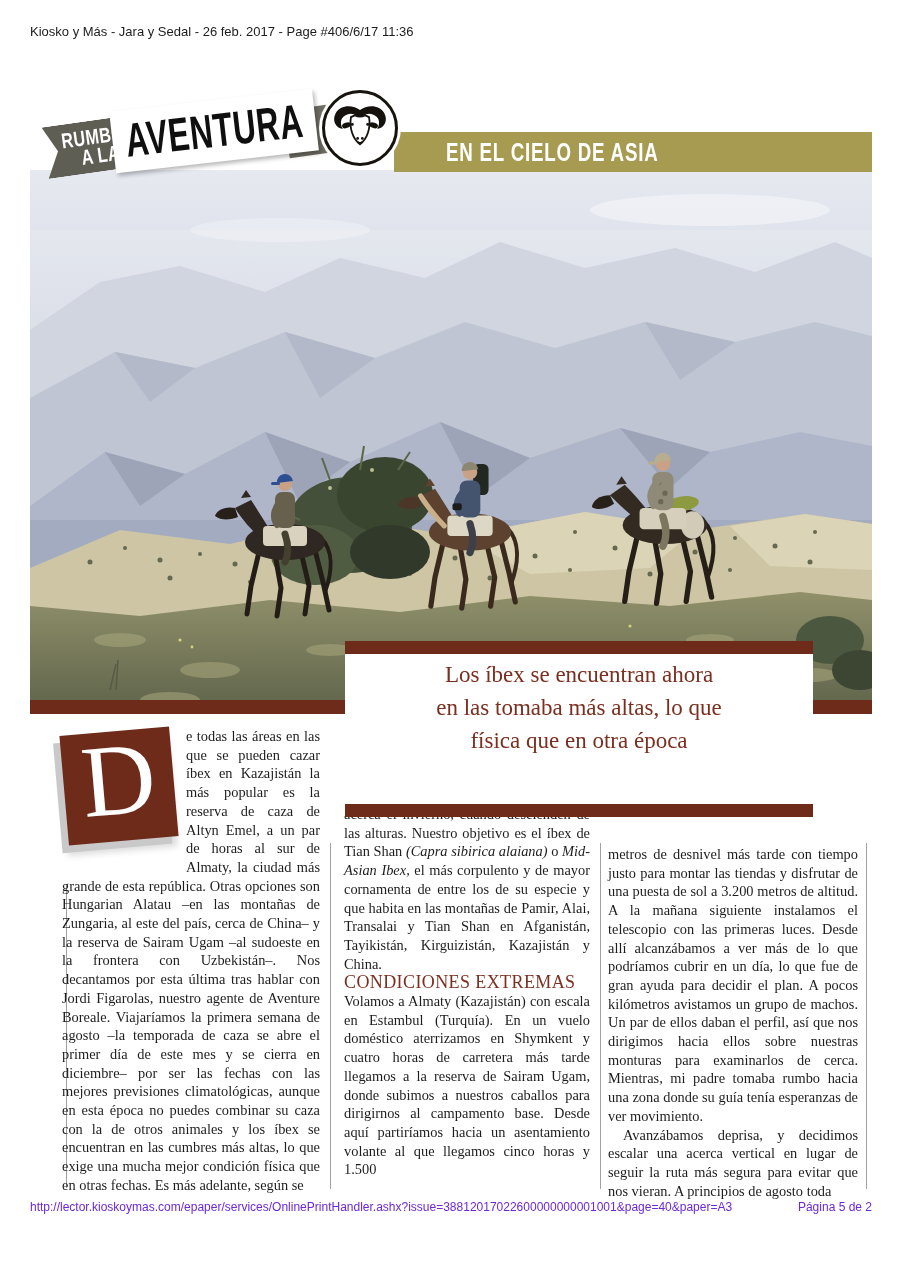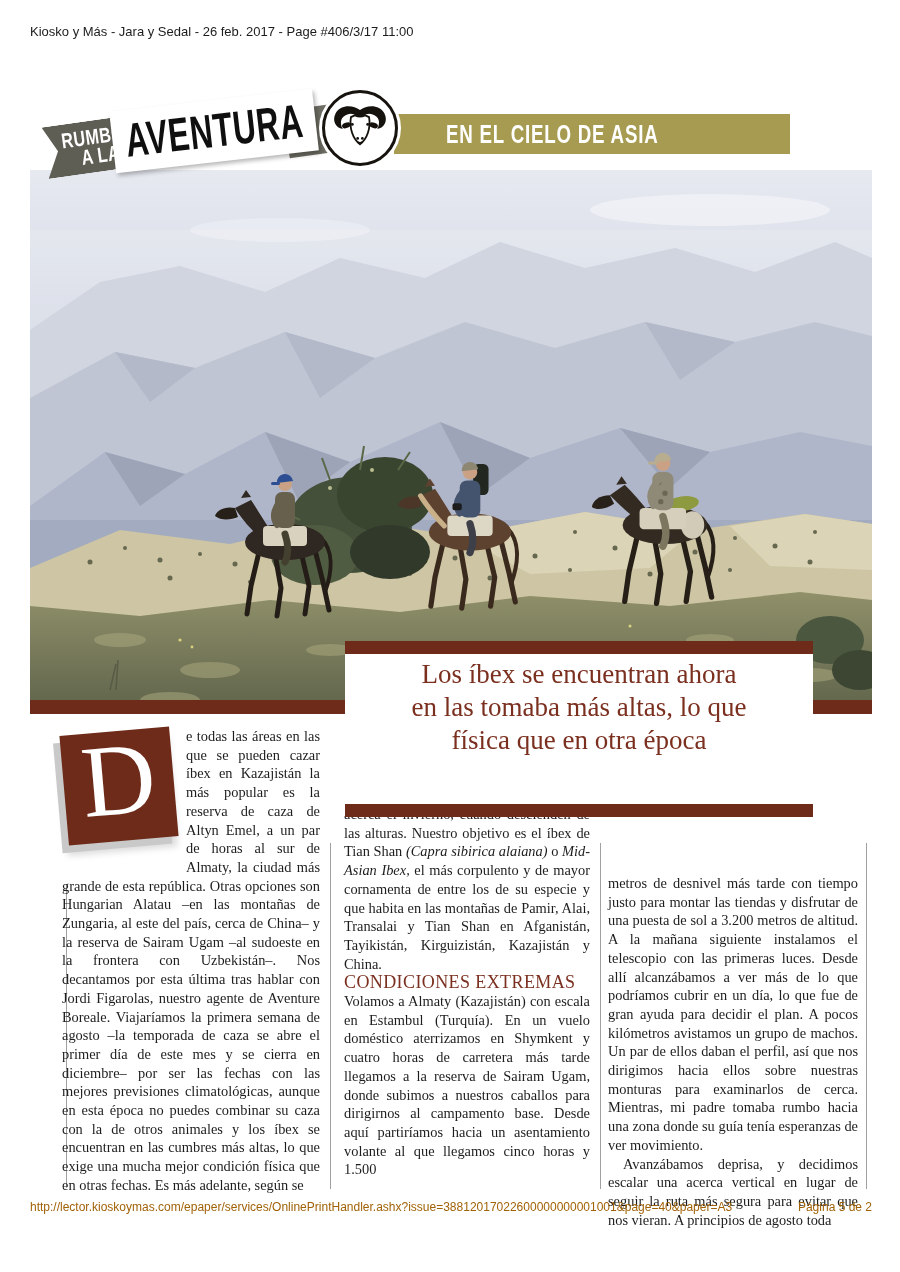--- a/index.html
+++ b/index.html
@@ -8,21 +8,21 @@
     --ink:#1d1d1d; --chrome-ink:#1c1c1c;
   }
   html,body{margin:0;padding:0}
   body{width:900px;height:1272px;background:#fff;position:relative;overflow:hidden;
        font-family:"Liberation Sans",sans-serif;}
 
   
   .print-header{position:absolute;left:30px;right:28px;top:24px;display:flex;
     font-size:13px;color:var(--chrome-ink)}
   .print-footer{position:absolute;left:30px;right:28px;top:1200px;display:flex;
-    justify-content:space-between;font-size:12px;color:#a16207}
+    justify-content:space-between;font-size:12px;color:#6d28d9}
 
   
   .photo{position:absolute;left:30px;top:170px;width:842px;height:544px;overflow:hidden;background:#d8dce6}
   .photo svg{display:block}
   .photo-bar{position:absolute;left:30px;top:700px;width:842px;height:14px;background:var(--maroon)}
 
   
   .ribbon-rumbo{position:absolute;left:44px;top:112px;width:218px;height:52px;background:var(--ribbon);
     transform:rotate(-8deg);z-index:4;clip-path:polygon(0 0,100% 0,100% 100%,0 100%,6% 50%)}
   .ribbon-rumbo .txt{margin:7px 0 0 18px;width:66px;text-align:right;color:#fff;font-weight:bold;
@@ -30,38 +30,38 @@
   .ribbon-mid{position:absolute;left:286px;top:104px;width:94px;height:48px;background:var(--ribbon-light);
     transform:rotate(-8deg);z-index:4}
   .banner-aventura{position:absolute;left:112px;top:100px;width:204px;height:62px;background:#fff;
     transform:rotate(-6.5deg);z-index:5;box-shadow:2px 3px 4px rgba(0,0,0,.28);
     display:flex;align-items:center;justify-content:center}
   .banner-aventura .txt{font-weight:bold;font-size:45px;letter-spacing:1px;color:#0f0f0f;
     transform:scale(.70,1.05);white-space:nowrap}
   .emblem{position:absolute;left:322px;top:90px;width:70px;height:70px;background:#fff;
     border:3px solid #17130e;border-radius:50%;box-shadow:0 0 0 3px #fff;z-index:6;
     display:flex;align-items:center;justify-content:center}
-  .section-bar{position:absolute;left:394px;top:114px;width:396px;height:40px;background:var(--olive);z-index:3}
+  .section-bar{position:absolute;left:394px;top:132px;width:478px;height:40px;background:var(--olive);z-index:3}
   .section-bar .txt{margin-left:52px;line-height:40px;color:#fff;font-weight:bold;font-size:24px;
     letter-spacing:1px;transform:scale(.78,1.08);transform-origin:left center;white-space:nowrap}
 
   
   .quote-box{position:absolute;left:345px;top:641px;width:468px;height:176px;background:#fff;z-index:5}
   .quote-bar-top{position:absolute;top:0;left:0;right:0;height:13px;background:var(--maroon)}
   .quote-bar-bottom{position:absolute;bottom:0;left:0;right:0;height:13px;background:var(--maroon)}
   .quote-text{position:absolute;top:17px;left:0;right:0;text-align:center;
-    font-family:"Liberation Serif",serif;font-size:27px;line-height:33px;color:var(--maroon-text)}
+    font-family:"Liberation Serif",serif;font-size:23px;line-height:33px;color:var(--maroon-text)}
 
   
   .col{position:absolute;font-family:"Liberation Serif",serif;font-size:14.4px;line-height:18.7px;
     color:var(--ink);text-align:justify}
   .col p{margin:0}
   .col1{left:62px;top:727px;width:258px}
   .col2{left:344px;top:805px;width:246px}
-  .col3{left:608px;top:874px;width:250px}
+  .col3{left:608px;top:845px;width:250px}
   .dropcap-float{float:left;width:124px;height:138px;position:relative}
   .dropcap{position:absolute;left:2px;top:4px;width:110px;height:110px;background:var(--maroon);
     transform:rotate(-5deg);box-shadow:-7px 7px 0 #c9c9c9,-2px 10px 7px rgba(0,0,0,.15);
     display:flex;align-items:center;justify-content:center}
   .dropcap span{font-family:"Liberation Serif",serif;font-size:102px;line-height:100px;color:#fff;
     padding-bottom:12px}
   .sec-heading{font-family:"Liberation Serif",serif;font-weight:normal;font-size:18px;letter-spacing:.4px;
     color:var(--maroon-text);margin:9px 0 5px;text-align:left}
   .indent{text-indent:15px}
   .ital{font-style:italic}
@@ -69,21 +69,21 @@
   #rule-left{left:66px;top:884px;height:304px}
   #rule-mid1{left:330px;top:843px;height:346px}
   #rule-mid2{left:600px;top:843px;height:346px}
   #rule-right{left:866px;top:843px;height:346px}
 </style>
 </head>
 <body>
 
 <div class="print-header">
   <span>Kiosko y Más - Jara y Sedal - 26 feb. 2017 - Page #40</span>
-  <span>6/3/17 11:00</span>
+  <span>6/6/17 11:36</span>
 </div>
 
 <div class="photo">
   <svg width="842" height="544" viewBox="0 0 842 544">
     <defs>
       <linearGradient id="skyg" x1="0" y1="0" x2="0" y2="1">
         <stop offset="0" stop-color="#e6e9f0"></stop>
           <stop offset="1" stop-color="#d2d7e3"></stop>
       </linearGradient>
       <linearGradient id="grassg" x1="0" y1="0" x2="0" y2="1">

